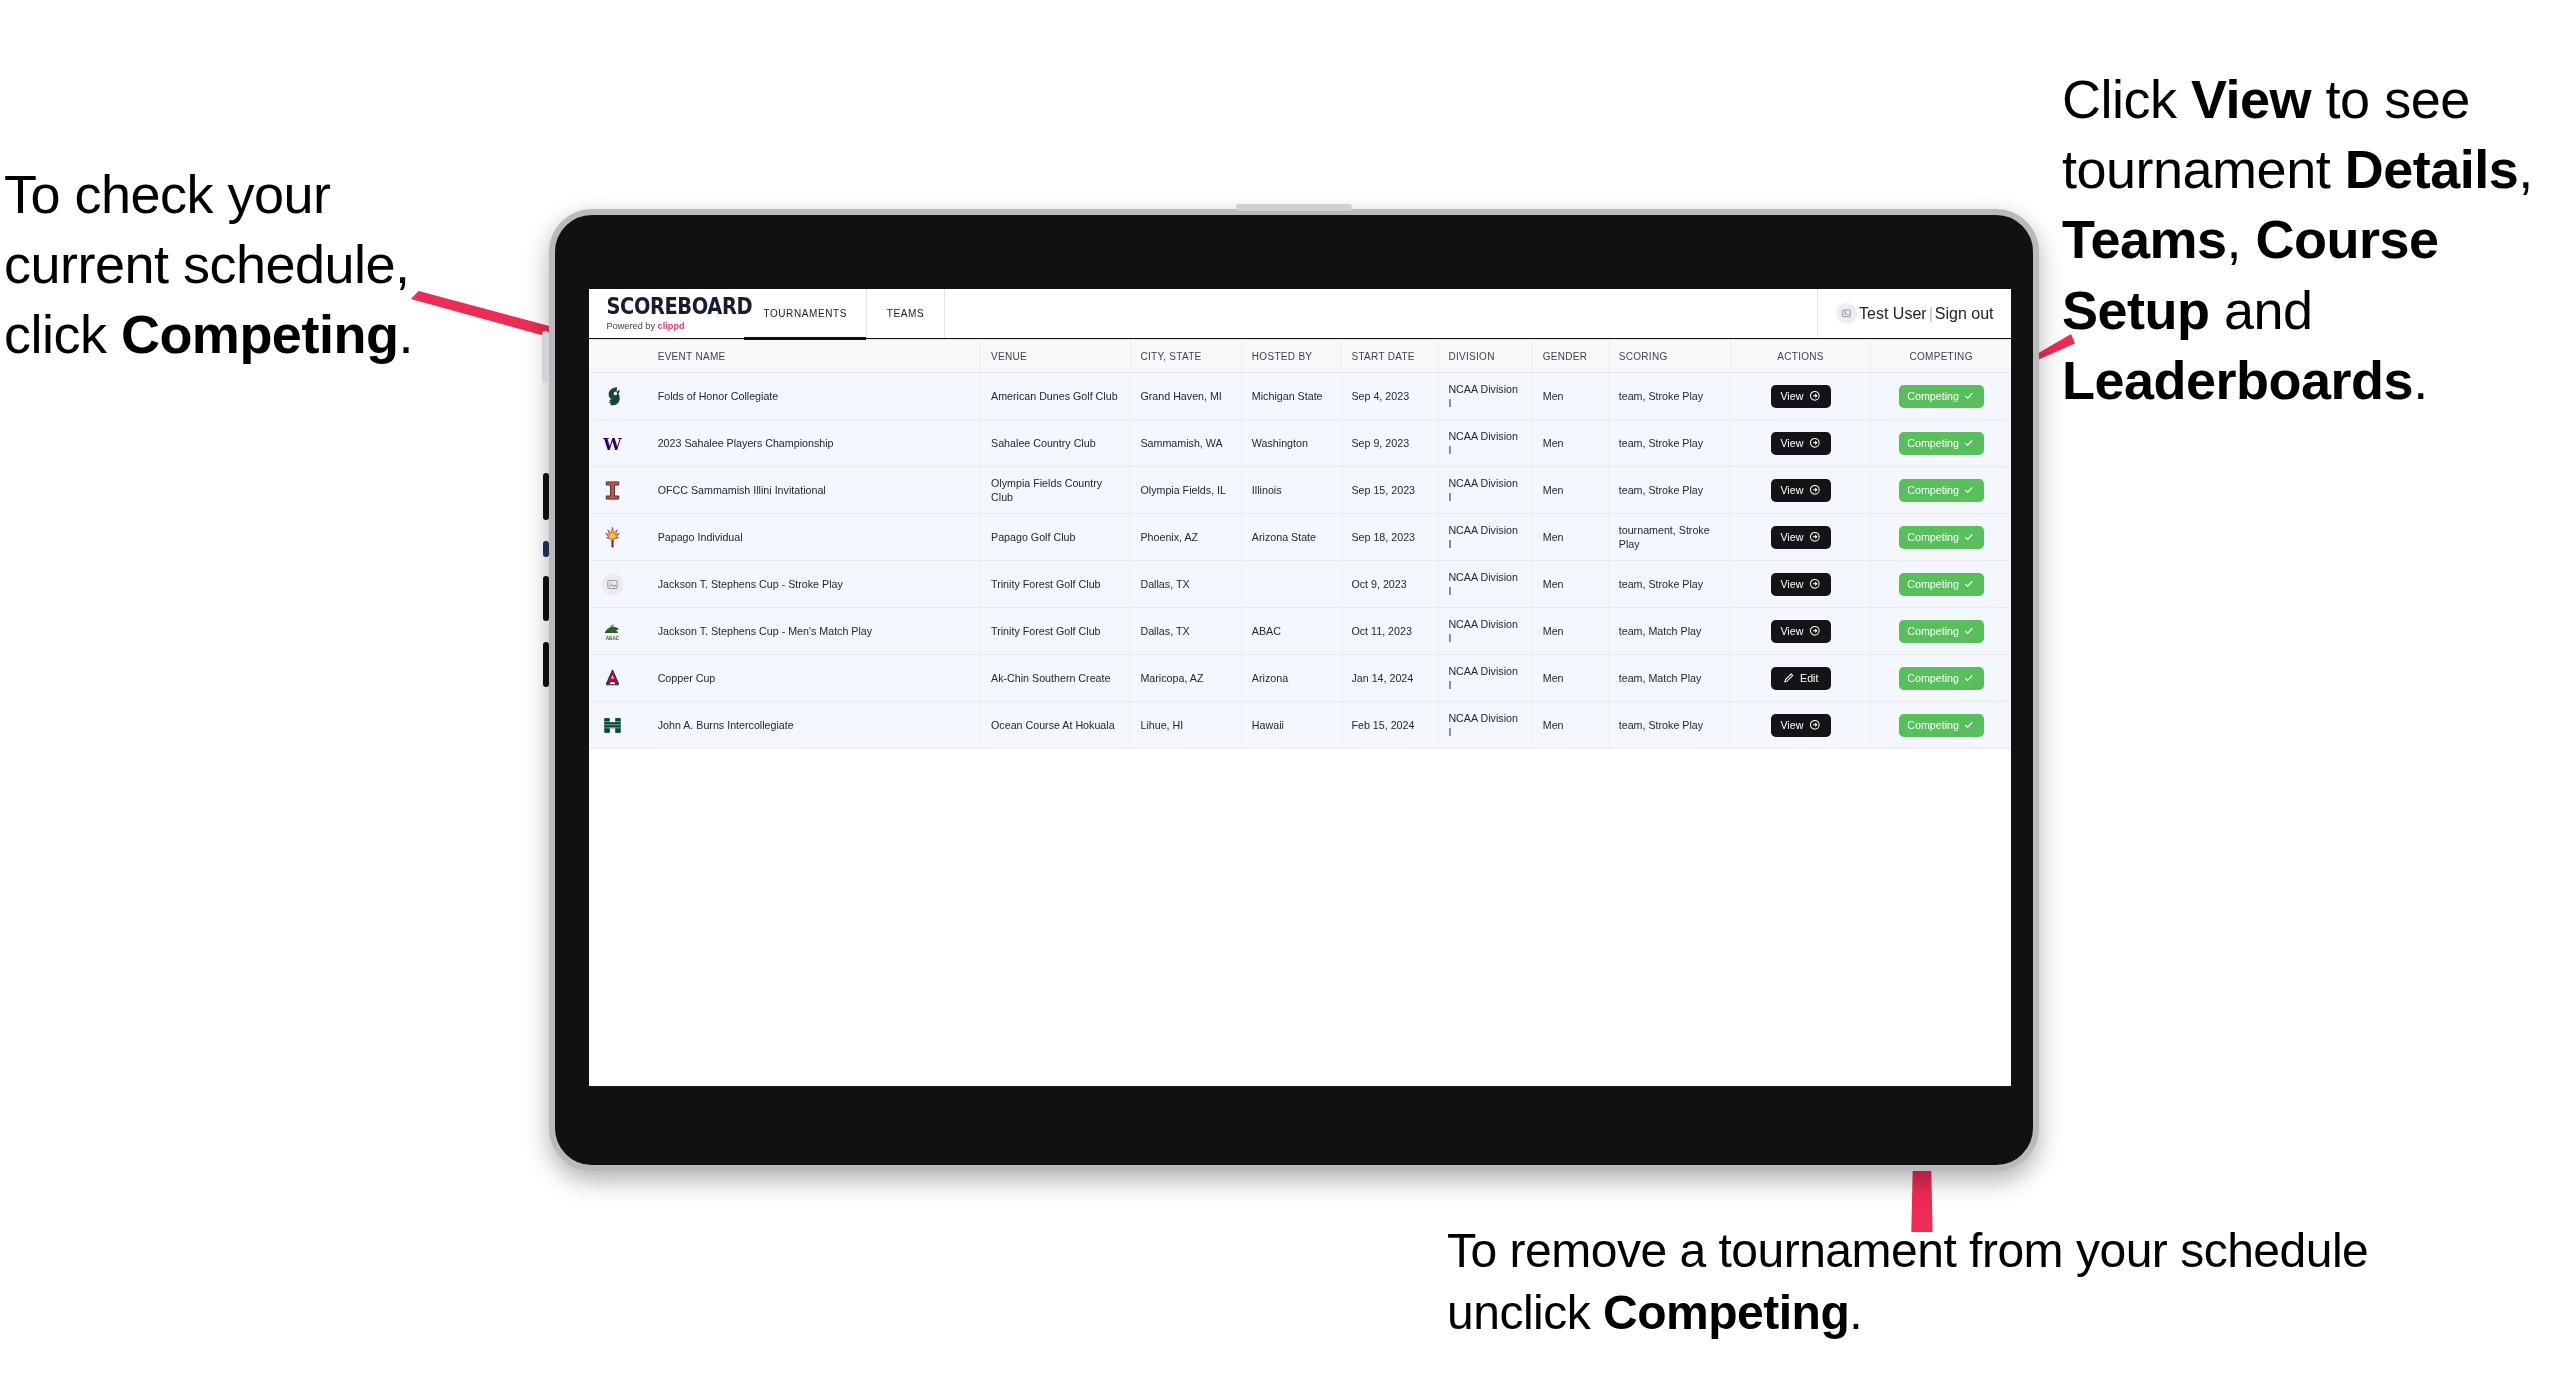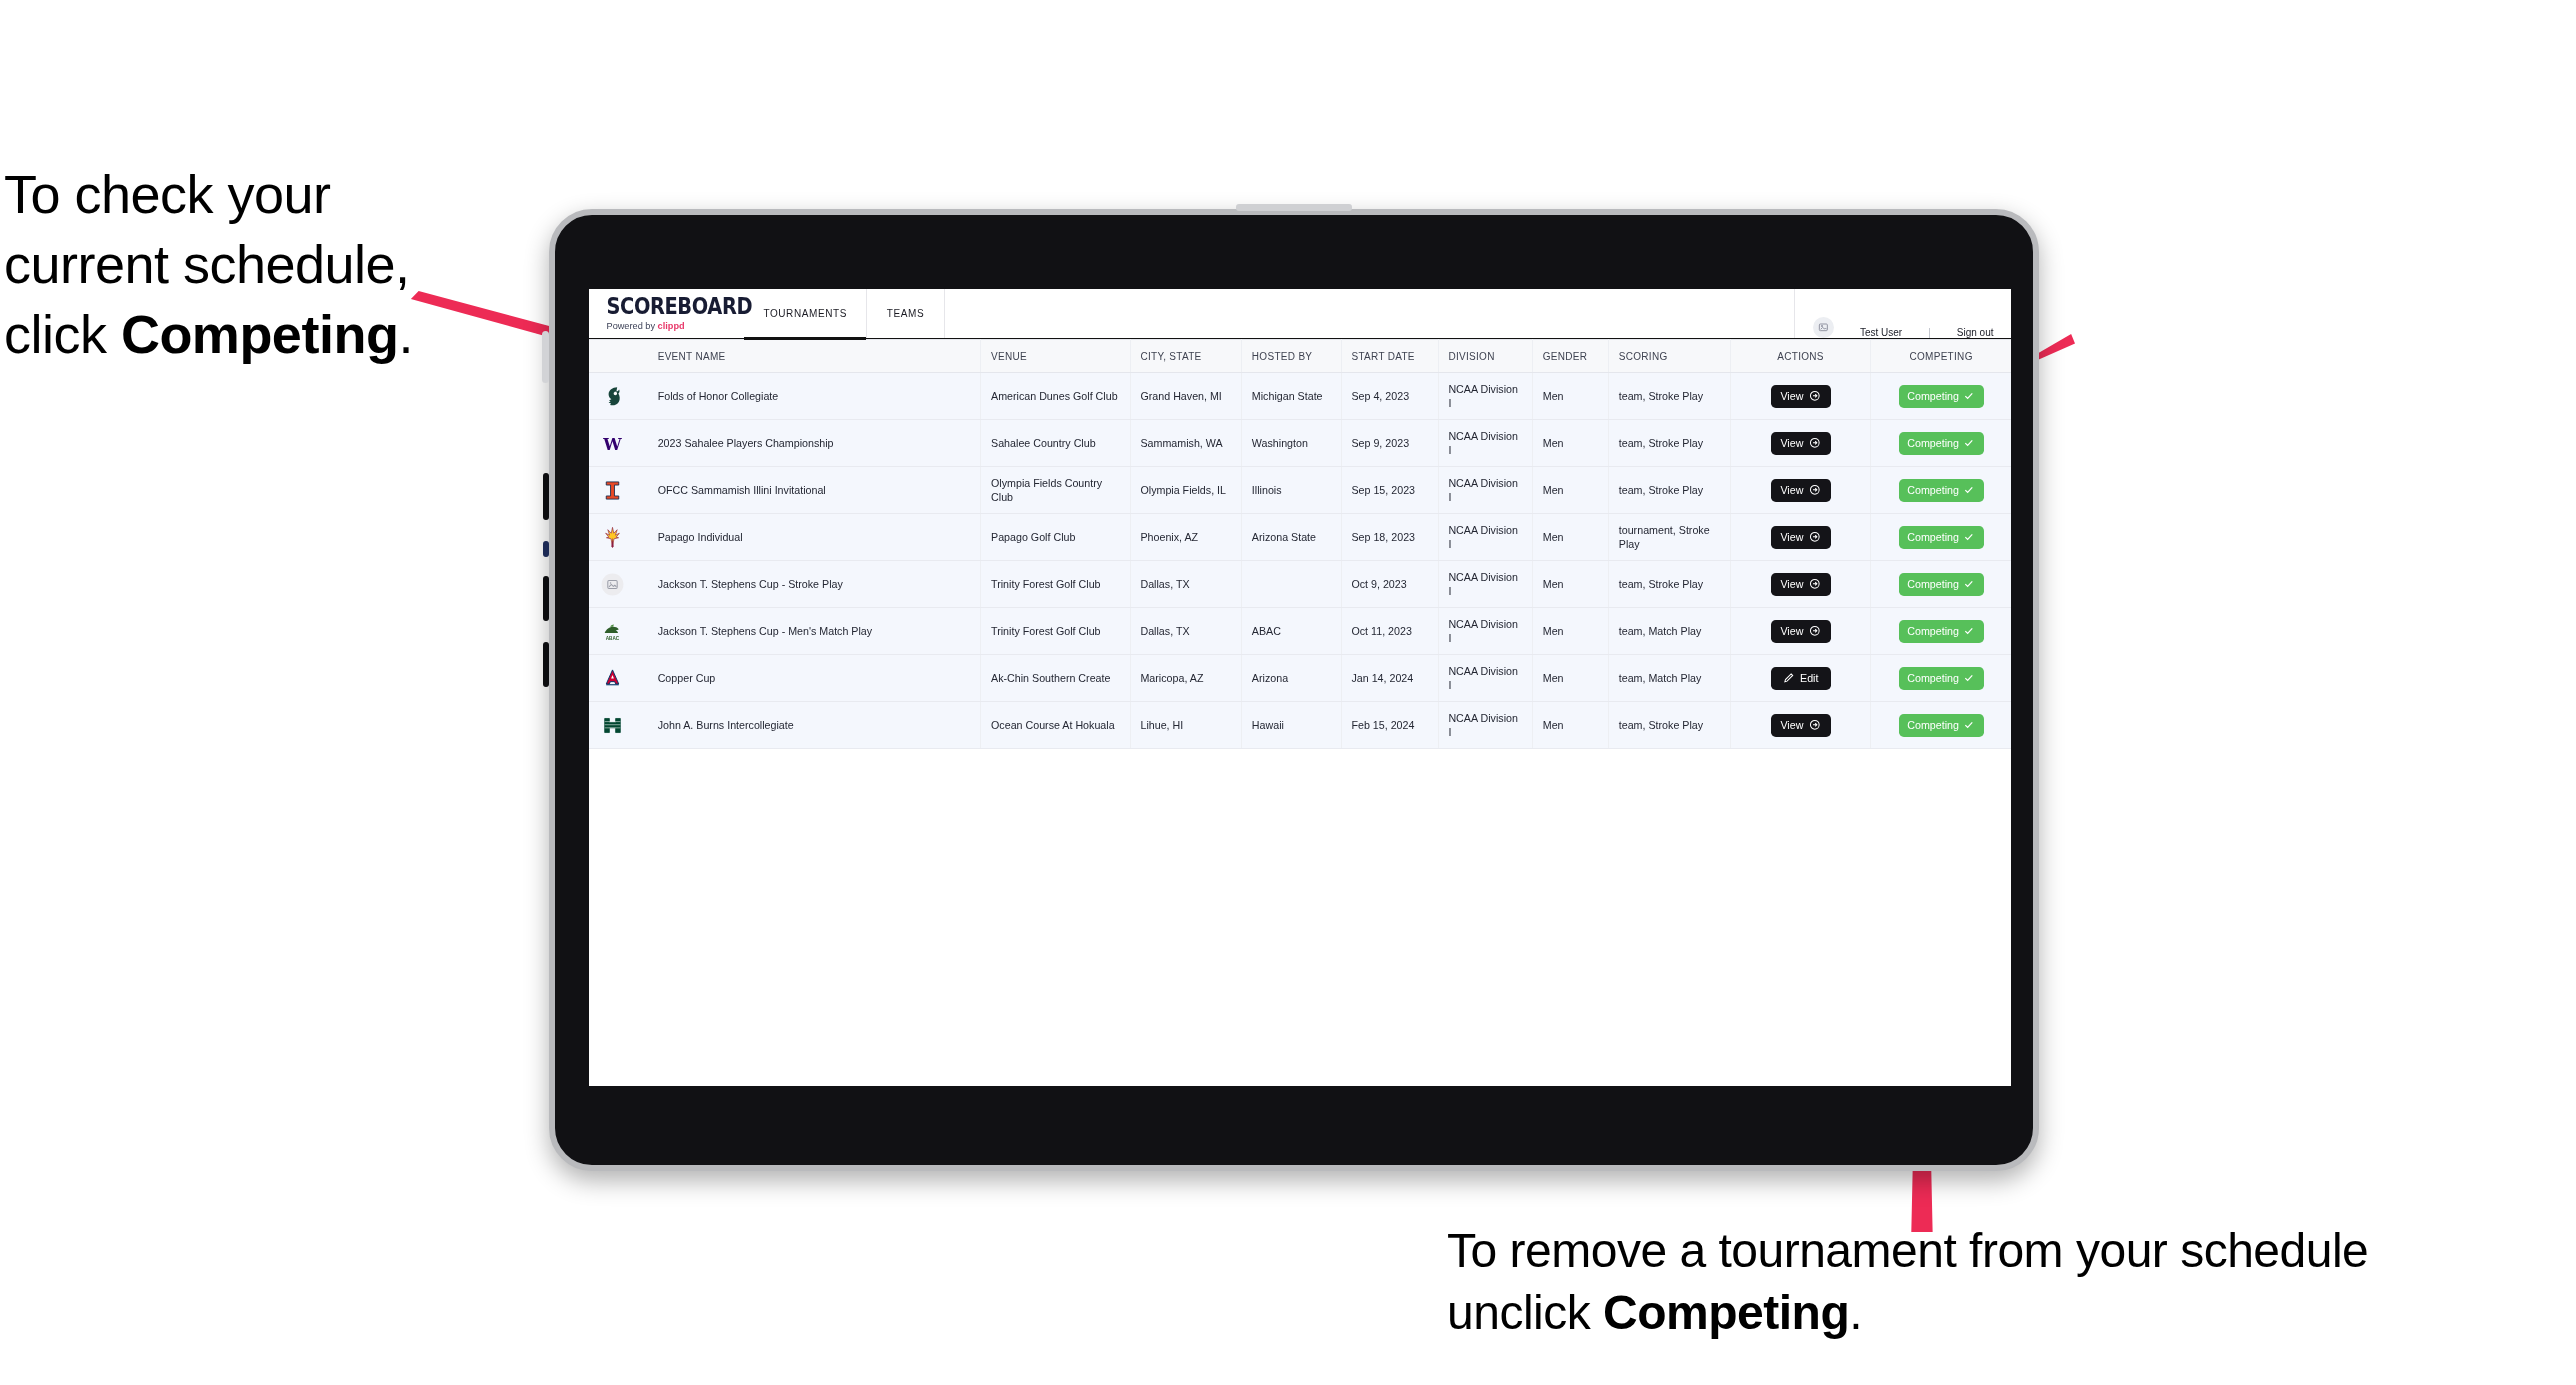--- a/index.html
+++ b/index.html
@@ -78,21 +78,21 @@
     display: flex; align-items: center; padding: 0 19.4px;
     font-size: 10px; letter-spacing: 0.6px; color: #1a1a22;
     border-right: 1px solid #e6e6ea; position: relative; cursor: pointer;
   }
   .navtab:first-of-type { border-left: 1px solid #e6e6ea; }
   .navtab.active::after {
     content: ""; position: absolute; left: 0; right: 0; bottom: -1.9px; height: 2.9px; background: #111;
   }
   #header-spacer { flex: 1; border-right: 1px solid #e6e6ea; }
   #user-area {
-    display: flex; align-items: flex-end; gap: 26px; padding: 0 17.5px; font-size: 10px; color: #20222c;
+    display: flex; align-items: center; gap: 2px; padding: 0 17.5px; font-size: 16px; color: #20222c;
   }
   .avatar {
     width: 21.3px; height: 21.3px; border-radius: 50%; background: #eceef2;
     display: flex; align-items: center; justify-content: center;
   }
   .avatar svg { width: 10.7px; height: 10.7px; }
   .divider-pipe { color: #b9bcc6; }
   #user-area .link { cursor: pointer; }
 
   
@@ -169,20 +169,21 @@
   .btn-compete svg { width: 11.6px; height: 11.6px; }
   #table-filler { height: 145px; background: #fff; }
 </style>
 </head>
 <body>
 
 <div id="stage">
 
   <div class="anno" id="anno-left"><span>To check your current schedule, click </span><b>Competing</b><span>.</span></div>
 
+  <div class="anno" id="anno-right"><span>Click </span><b>View</b><span> to see tournament </span><b>Details</b><span>, </span><b>Teams</b><span>, </span><b>Course Setup</b><span> and </span><b>Leaderboards</b><span>.</span></div>
 
   <div class="anno" id="anno-bottom"><span>To remove a tournament from your schedule unclick </span><b>Competing</b><span>.</span></div>
 
   <svg class="arrow" style="left:407px;top:291px;width:330px;height:107px" viewBox="0 0 340 110">
     <path d="M4 8 L250 76 L204 92 L262 103 L262 44 L236 60 L12 0 Z" fill="#ed2b55"></path>
   </svg>
   <svg class="arrow" style="left:1736px;top:330px;width:339px;height:155px" viewBox="0 0 350 160">
     <path d="M346 4 L104 146 L118 96 L62 124 L108 158 L110 120 L350 14 Z" fill="#ed2b55"></path>
   </svg>
   <svg class="arrow" style="left:1882px;top:912px;width:78px;height:320px" viewBox="0 0 80 330">

